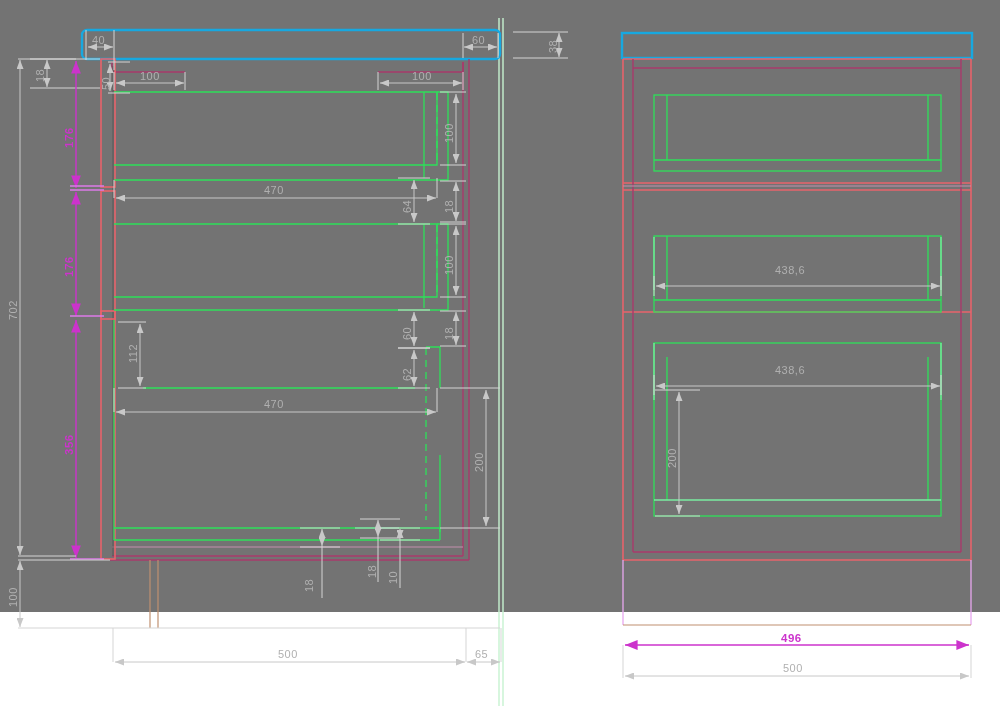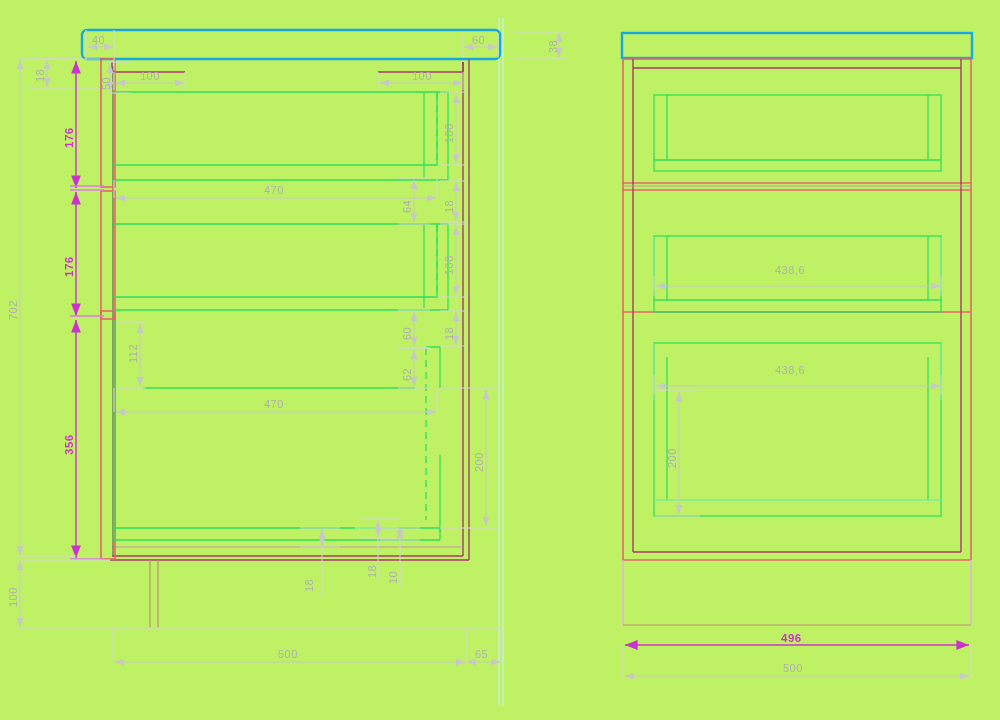--- a/index.html
+++ b/index.html
@@ -9,22 +9,22 @@
   }
   body {
     width: 1000px;
     height: 720px;
     overflow: hidden;
     font-family: "Liberation Sans", sans-serif;
   }
   #drawing-root {
     position: relative;
     width: 1000px;
-    height: 720px;
-    background: #bef264;
+    height: 612px;
+    background: #737373;
   }
   svg.cad {
     display: block;
     width: 1000px;
     height: 720px;
   }
   .dim-text {
     font-family: "Liberation Sans", sans-serif;
     font-size: 11px;
     fill: #b0b0b0;

